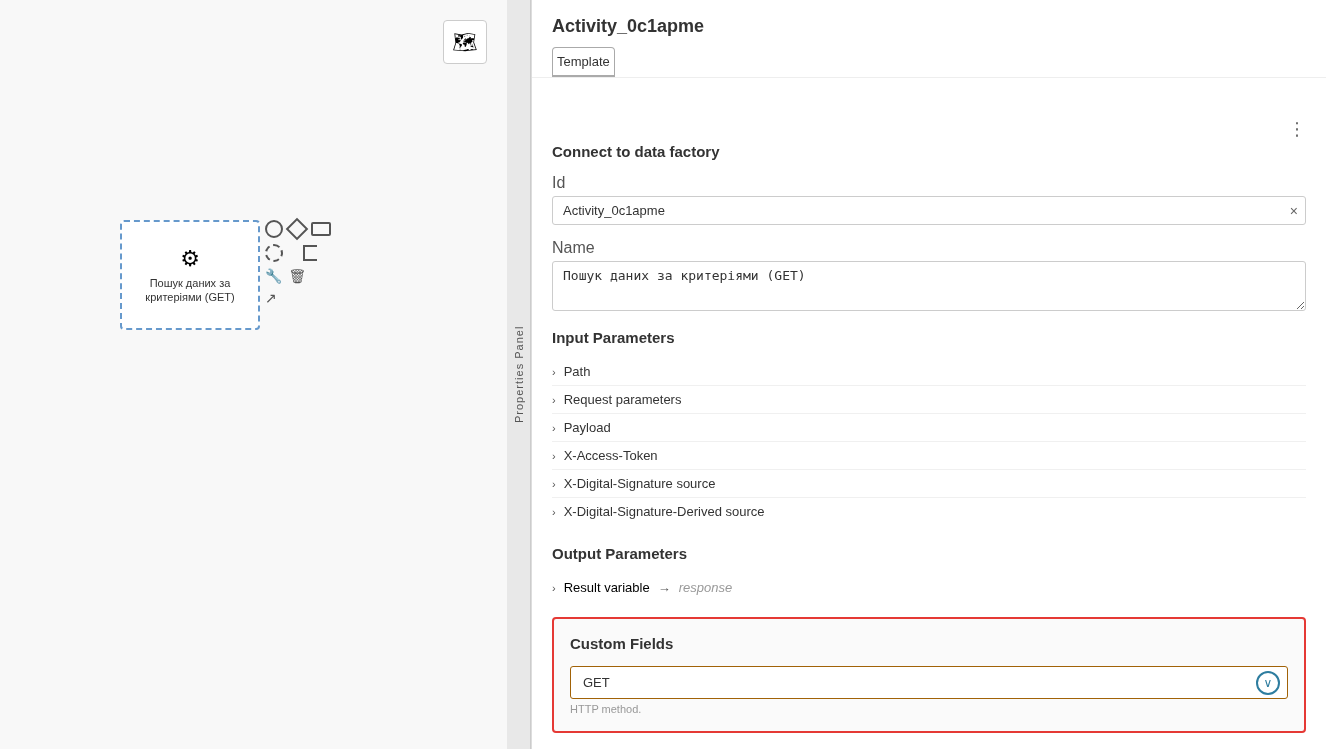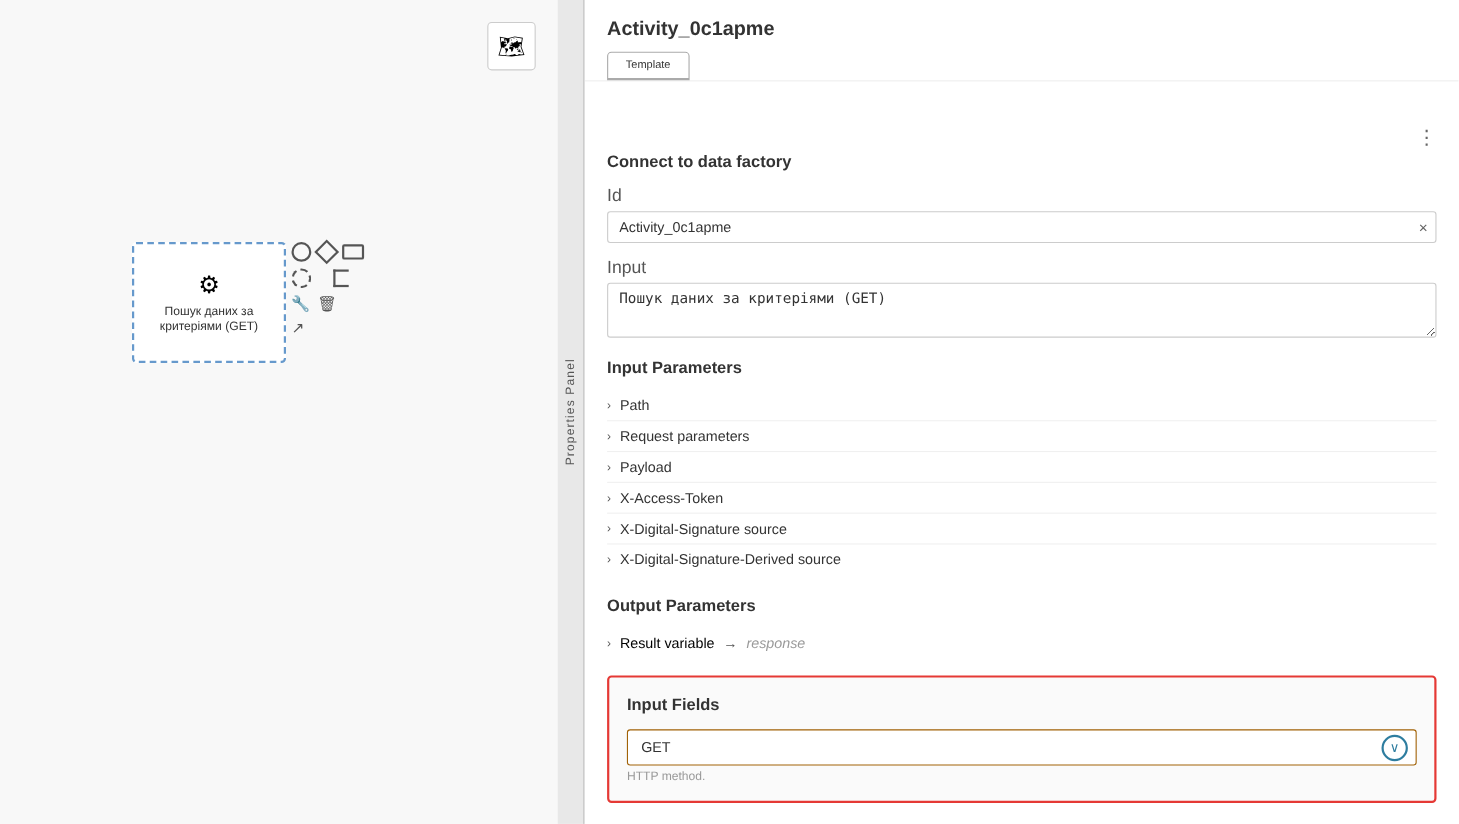--- a/index.html
+++ b/index.html
@@ -160,22 +160,22 @@
       color: #333;
       margin-bottom: 10px;
     }
 
     .panel-tabs {
       display: flex;
       gap: 0;
     }
 
     .panel-tab {
-      padding: 6px 16px;
-      font-size: 10px;
+      padding: 6px 4px;
+      font-size: 13px;
       cursor: pointer;
       border: 1px solid #ccc;
       border-bottom: none;
       background: #fff;
       color: #333;
       border-radius: 4px 4px 0 0;
     }
 
     .panel-tab.active {
       background: #fff;
@@ -437,21 +437,21 @@
     </div>
 
     
     <div class="field-label">Id</div>
     <div class="field-input-with-clear">
       <input type="text" value="Activity_0c1apme" style="">
       <button class="clear-btn">×</button>
     </div>
 
     
-    <div class="field-label">Input</div>
+    <div class="field-label">Name</div>
     <textarea class="textarea-input" style="">Пошук даних за критеріями (GET)</textarea>
 
     
     <div class="subsection-title">Input Parameters</div>
     
     <div>
       <div class="collapsible-item">
         <span class="chevron-right">›</span>
         <span class="collapsible-label">Path</span>
       </div>
@@ -483,21 +483,21 @@
       <div class="result-row">
         <span class="chevron-right">›</span>
         <span>Result variable</span>
         <span class="result-arrow">→</span>
         <span class="result-value">response</span>
       </div>
     </div>
 
     
     <div class="custom-fields-section">
-      <div class="custom-fields-title">Input Fields</div>
+      <div class="custom-fields-title">Custom Fields</div>
 
 
       <div class="dropdown-wrapper">
         <input type="text" class="dropdown-input" value="GET" readonly="" style="">
         <div class="dropdown-chevron">
           <span>∨</span>
         </div>
       </div>
 
       <div class="field-hint">HTTP method.</div>

